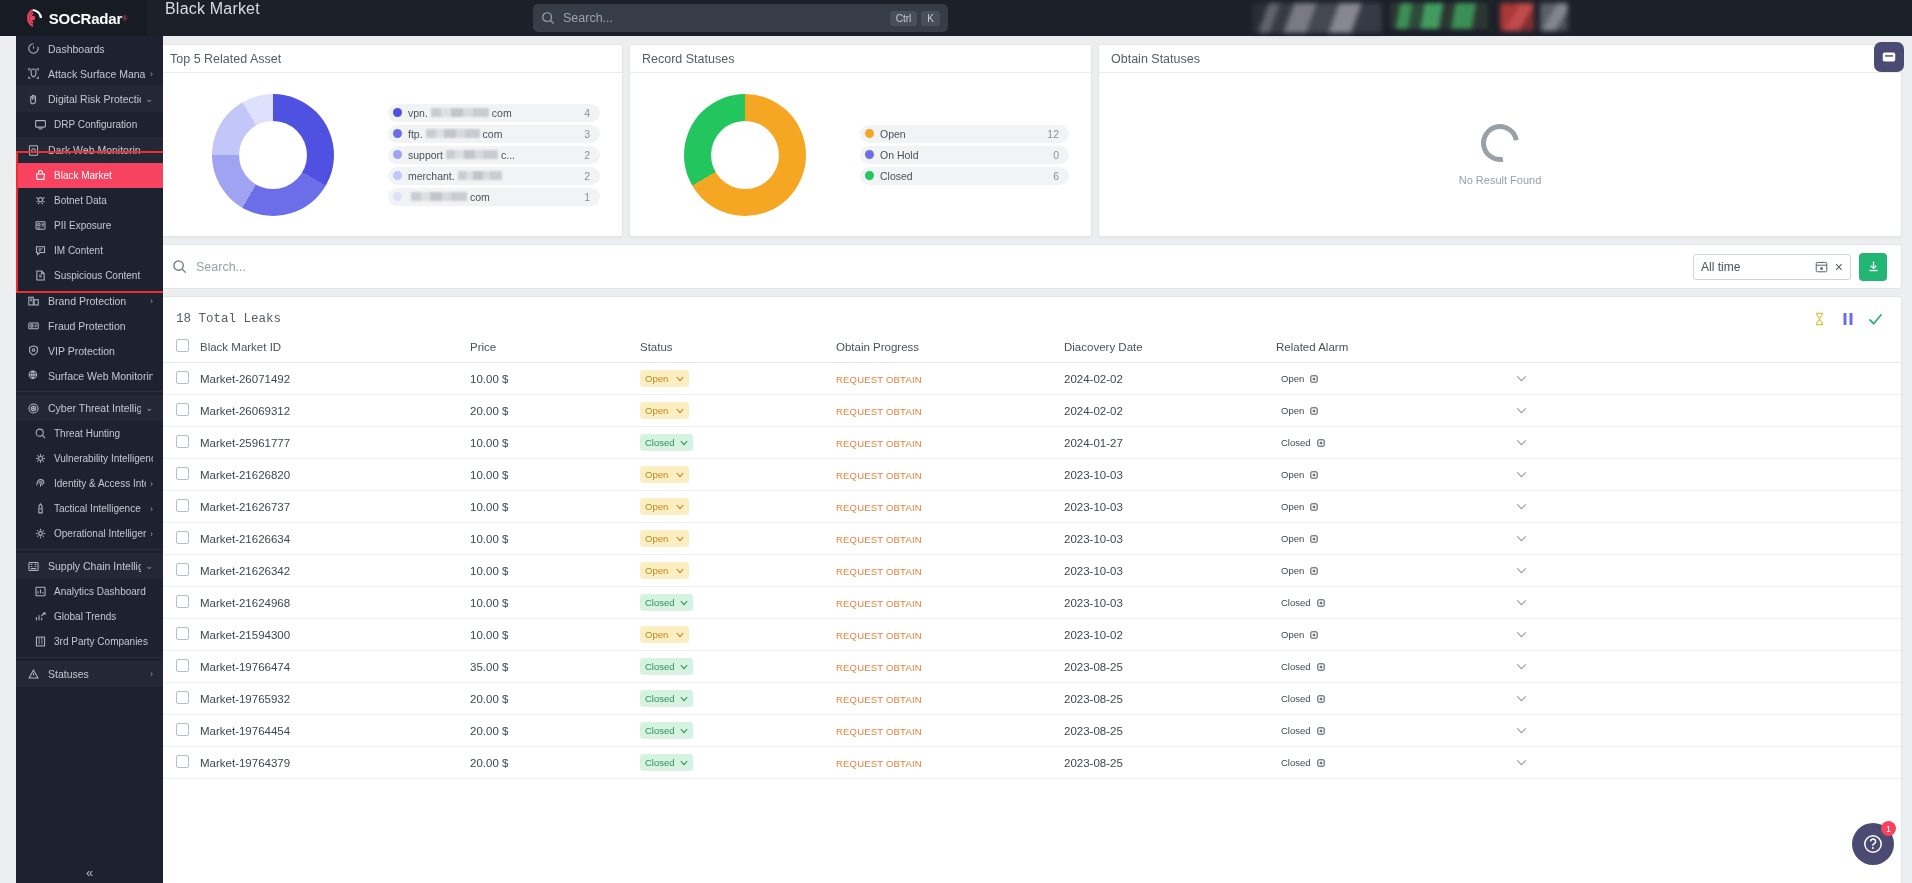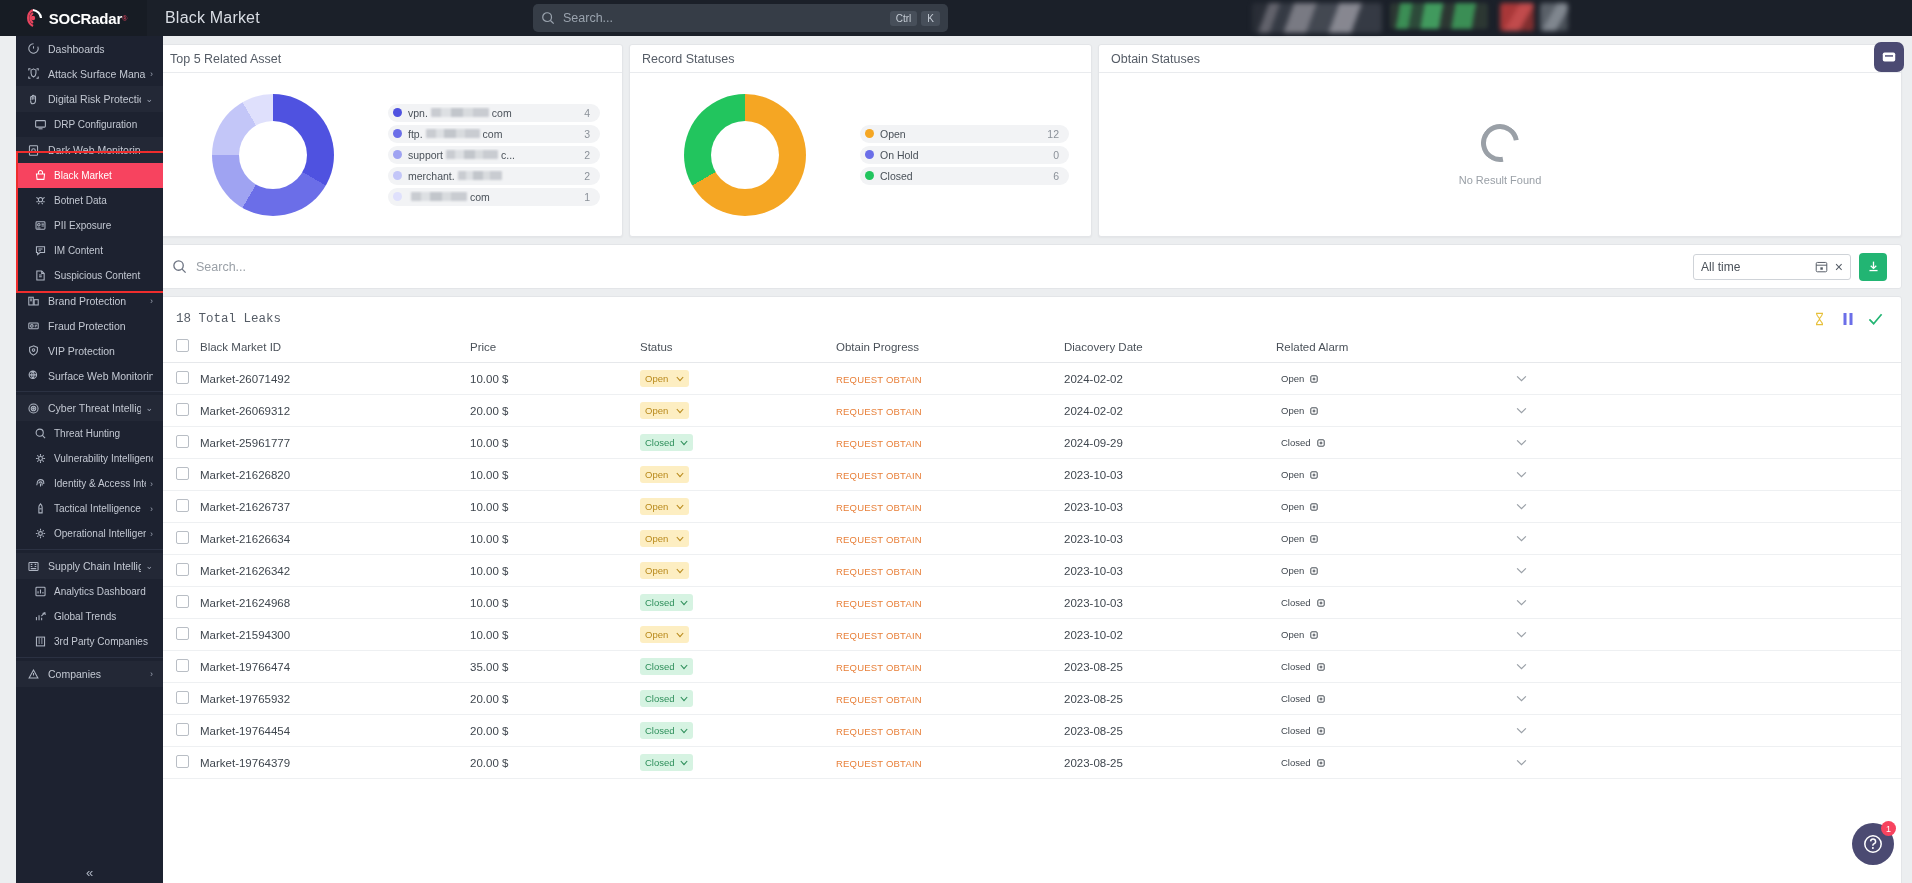--- a/index.html
+++ b/index.html
@@ -8,21 +8,21 @@
     font-family:"Liberation Sans", sans-serif;
     background:#eceef0;
     font-size:13px;
     color:#333;
   }
   .app { position:relative; width:1912px; height:883px; }
 
   
   .topbar {
     position:absolute; top:0; left:0; width:1912px; height:36px;
-    background:#1b2029; display:flex; align-items:center; z-index:30;
+    background:#1b2029; display:flex; align-items:flex-start; z-index:30;
   }
   .logo-zone {
     width:147px; height:36px; display:flex; align-items:center;
     justify-content:center; background:#171c24;
   }
   .logo-mark { position:relative; width:26px; height:22px; margin-right:3px; }
   .logo-text { color:#fff; font-size:15px; font-weight:bold; letter-spacing:-.2px; }
   .logo-sup { color:#e8455f; font-size:7px; vertical-align:super; }
   .page-title {
     margin-left:18px; color:#d9dde4; font-size:16px; font-weight:400;
@@ -493,21 +493,21 @@
           <span class="lbl">3rd Party Companies</span>
         </div>
         <div class="nav-sep"></div>
         <div class="nav-item group highlight-bg">
           <span class="ico">
             <svg width="13" height="13" viewBox="0 0 16 16" fill="none" stroke="currentColor" stroke-width="1.3">
               <path d="M8 2.6L2.6 12.4h10.8z"></path>
               <path d="M8 6.2v3M8 10.8v.1"></path>
             </svg>
           </span>
-          <span class="lbl">Companies</span>
+          <span class="lbl">Statuses</span>
           <span class="chev">›</span>
         </div>
       </div>
     <div class="redbox"></div>
     <div class="collapse-bar">
       <span>«</span>
     </div>
   </div>
 
   <div class="main">
@@ -738,21 +738,21 @@
               <td class="c-price">10.00 $</td>
               <td class="c-status"><span class="badge closed">
                   <span class="bl">Closed</span>
                   <span class="bc">
                     <svg width="8" height="6" viewBox="0 0 10 7" fill="none" stroke="currentColor" stroke-width="1.4">
                       <polyline points="1,1 5,5.5 9,1"></polyline>
                     </svg>
                   </span>
                 </span></td>
               <td class="c-obtain"><span class="req">REQUEST OBTAIN</span></td>
-              <td class="c-date">2024-09-29</td>
+              <td class="c-date">2024-01-27</td>
               <td class="c-alarm"><span class="alarm-badge closed">
                   <span>Closed</span>
                   <span class="ab-ic">
                     <svg width="8" height="8" viewBox="0 0 10 10" fill="none" stroke="currentColor" stroke-width="1.2">
                       <rect x="1" y="1" width="8" height="8" rx="1.4"></rect>
                       <path d="M3.2 5h3.6M5 3.2v3.6"></path>
                     </svg>
                   </span>
                 </span></td>
               <td class="c-exp"><span class="chev-down"><svg width="11" height="7" viewBox="0 0 12 8" fill="none" stroke="#9aa0a7" stroke-width="1.4">

